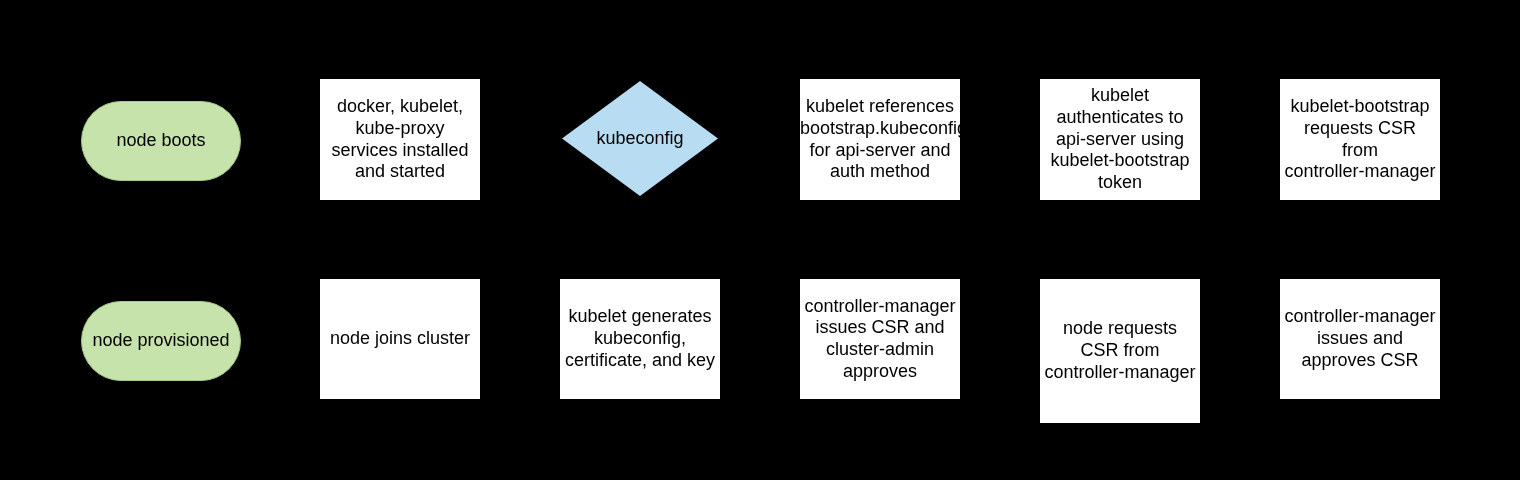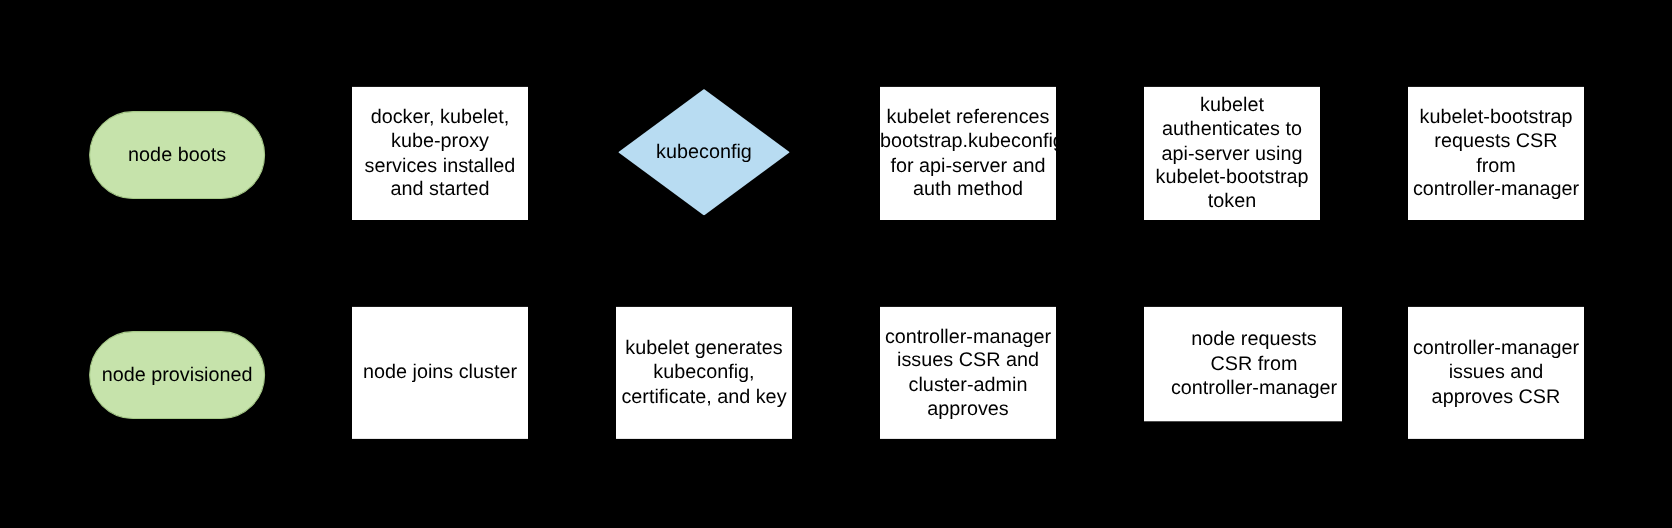--- a/index.html
+++ b/index.html
@@ -46,21 +46,21 @@
   .n0  { left: 81px;   top: 101px; width: 158px; height: 78px; }
   .n1  { left: 320px;  top: 79px;  width: 160px; height: 121px; }
   .n2  { left: 562px;  top: 81px;  width: 156px; height: 115px; }
   .n3  { left: 800px;  top: 79px;  width: 160px; height: 121px; }
   .n4  { left: 1040px; top: 79px;  width: 160px; height: 121px; }
   .n5  { left: 1280px; top: 79px;  width: 160px; height: 121px; }
   .n6  { left: 81px;   top: 301px; width: 158px; height: 78px; }
   .n7  { left: 320px;  top: 279px; width: 160px; height: 120px; align-items: center; }
   .n8  { left: 560px;  top: 279px; width: 160px; height: 120px; align-items: center; }
   .n9  { left: 800px;  top: 279px; width: 160px; height: 120px; }
-  .n10 { left: 1040px; top: 279px; width: 160px; height: 104px; padding-left: 20px; }
+  .n10 { left: 1040px; top: 279px; width: 160px; height: 144px; }
   .n11 { left: 1280px; top: 279px; width: 160px; height: 120px; }
 </style>
 </head>
 <body>
 
 <div class="canvas">
 
   <div class="node terminator n0">
     <span class="label">node boots</span>
   </div>

